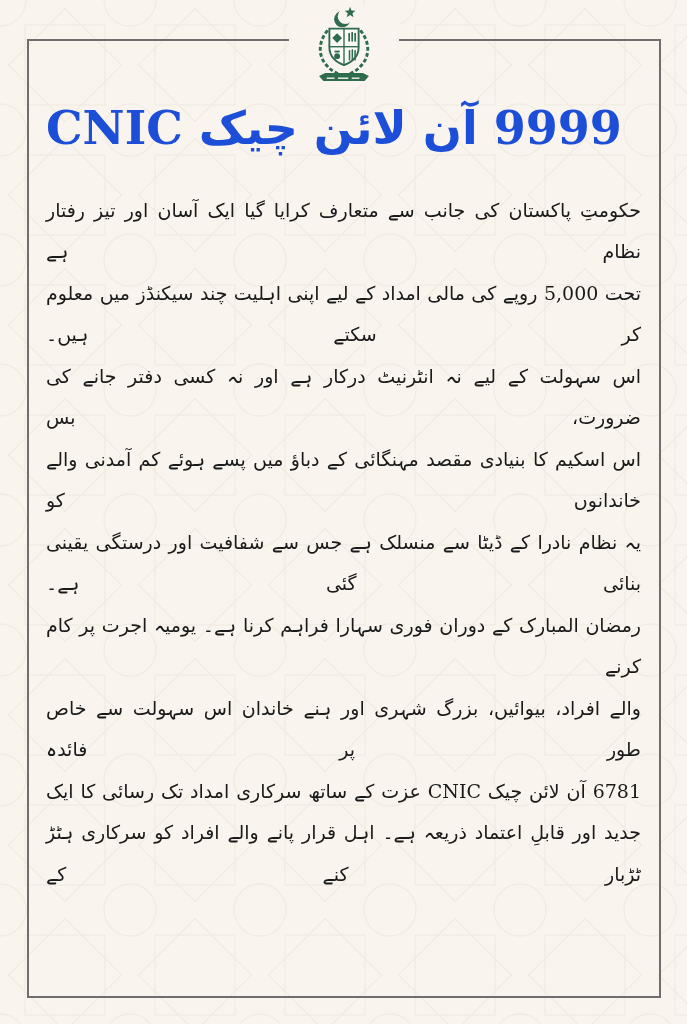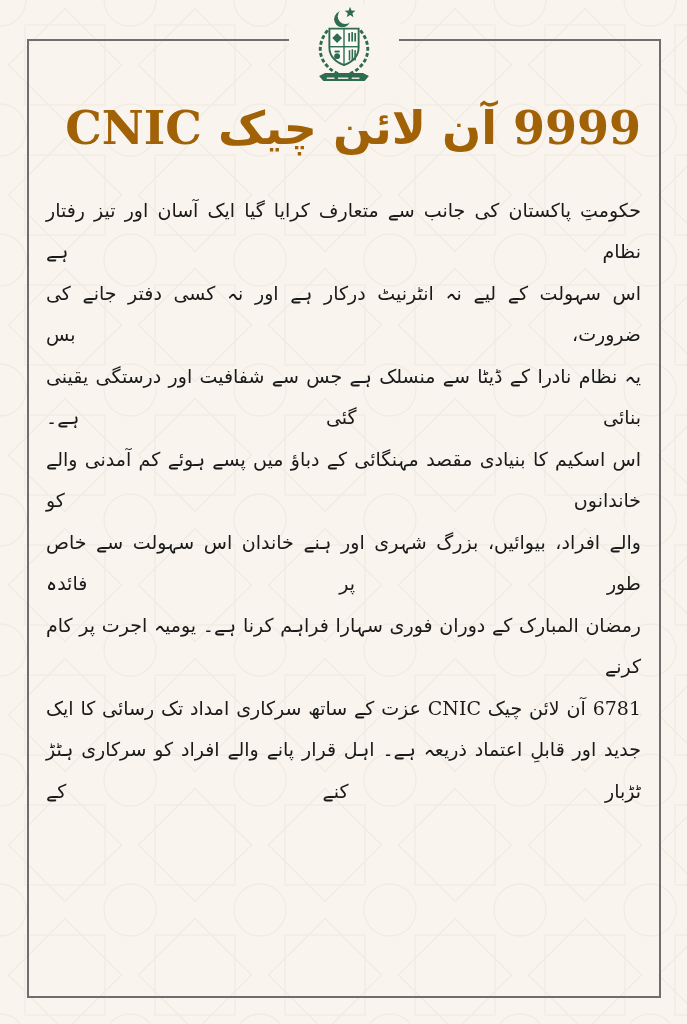--- a/index.html
+++ b/index.html
@@ -12,23 +12,23 @@
   .frame {
     position:absolute; left:27px; right:26px; top:39px; bottom:26px;
     border:2px solid #6e6e6e; z-index:1;
   }
   .emblem-wrap {
     position:absolute; top:5px; left:50%; transform:translateX(-50%);
     background:#f9f5ee; padding:0 12px; z-index:2; line-height:0;
   }
   .content { position:absolute; left:0; top:0; right:0; z-index:2; padding:100px 46px 0; }
   .title {
-    margin:0; text-align:right; direction:rtl; unicode-bidi:plaintext;
+    margin:0; text-align:left; direction:rtl; unicode-bidi:plaintext;
     font-family:"DejaVu Serif","DejaVu Sans",serif;
-    font-weight:bold; font-size:46px; line-height:1.25; color:#a16207;
+    font-weight:bold; font-size:46px; line-height:1.25; color:#1d4ed8;
   }
   .article { margin-top:32px; color:#1a1a1a; }
   .line {
     direction:rtl;
     text-align:justify; text-align-last:justify; -moz-text-align-last:justify;
     font-size:19px; line-height:41.5px;
     font-family:"DejaVu Serif","DejaVu Sans",serif;
   }
 </style>
 </head>
@@ -87,23 +87,24 @@
         <rect x="43" y="83.8" width="12" height="1.6"></rect>
         <rect x="59" y="83.8" width="9" height="1.6"></rect>
       </g>
     </svg>
   </div>
 
   <div class="content">
     <h1 class="title">9999 آن لائن چیک CNIC</h1>
     <div class="article">
         <div class="line" dir="rtl">حکومتِ پاکستان کی جانب سے متعارف کرایا گیا ایک آسان اور تیز رفتار نظام ہے</div>
+        <div class="line" dir="rtl">تحت 5,000 روپے کی مالی امداد کے لیے اپنی اہلیت چند سیکنڈز میں معلوم کر سکتے ہیں۔</div>
         <div class="line" dir="rtl">اس سہولت کے لیے نہ انٹرنیٹ درکار ہے اور نہ کسی دفتر جانے کی ضرورت، بس</div>
+        <div class="line" dir="rtl">اس اسکیم کا بنیادی مقصد مہنگائی کے دباؤ میں پسے ہوئے کم آمدنی والے خاندانوں کو</div>
         <div class="line" dir="rtl">یہ نظام نادرا کے ڈیٹا سے منسلک ہے جس سے شفافیت اور درستگی یقینی بنائی گئی ہے۔</div>
-        <div class="line" dir="rtl">اس اسکیم کا بنیادی مقصد مہنگائی کے دباؤ میں پسے ہوئے کم آمدنی والے خاندانوں کو</div>
+        <div class="line" dir="rtl">رمضان المبارک کے دوران فوری سہارا فراہم کرنا ہے۔ یومیہ اجرت پر کام کرنے</div>
         <div class="line" dir="rtl">والے افراد، بیوائیں، بزرگ شہری اور ہنے خاندان اس سہولت سے خاص طور پر فائدہ</div>
-        <div class="line" dir="rtl">رمضان المبارک کے دوران فوری سہارا فراہم کرنا ہے۔ یومیہ اجرت پر کام کرنے</div>
         <div class="line" dir="rtl">6781 آن لائن چیک CNIC عزت کے ساتھ سرکاری امداد تک رسائی کا ایک</div>
         <div class="line" dir="rtl">جدید اور قابلِ اعتماد ذریعہ ہے۔ اہل قرار پانے والے افراد کو سرکاری ہٹڑ ٹڑبار کنے کے</div>
       </div>
   </div>
 
 </div>
 
 </body></html>

